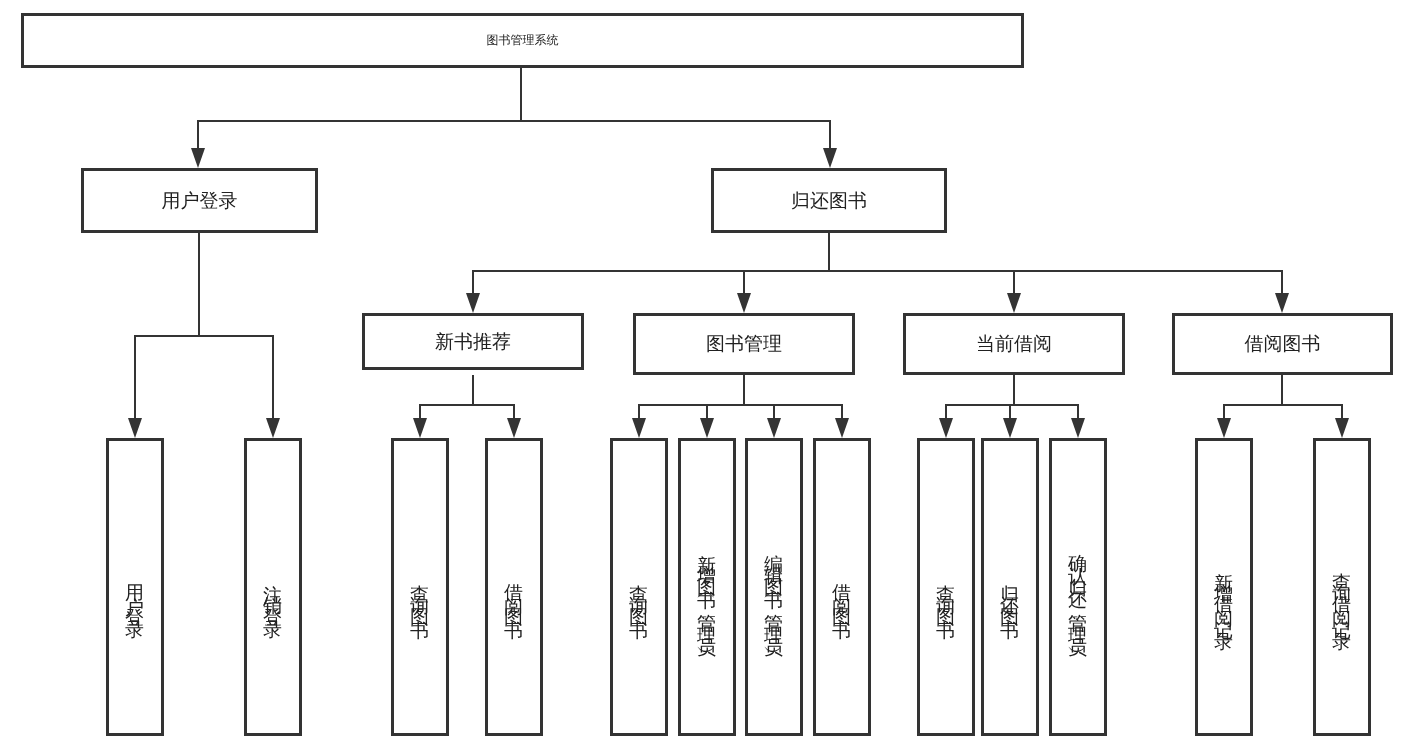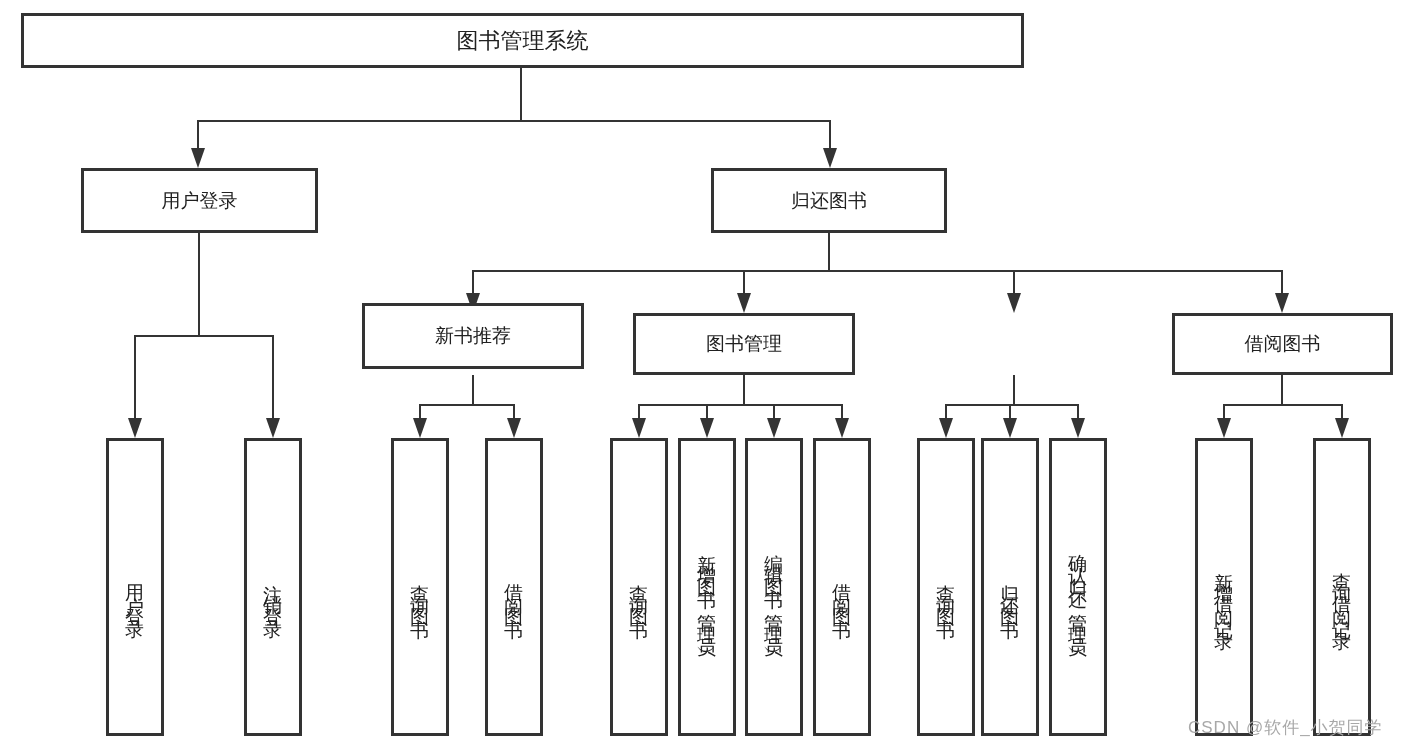--- a/index.html
+++ b/index.html
@@ -5,21 +5,21 @@
   html,body{margin:0;padding:0;background:#ffffff;}
   .canvas{
     position:relative;width:1405px;height:747px;background:#ffffff;overflow:hidden;
     font-family:"Liberation Sans", sans-serif;color:#212121;
   }
   .box{
     position:absolute;box-sizing:border-box;background:#ffffff;
     border:3px solid #333333;display:flex;align-items:center;justify-content:center;
   }
   .lbl{font-size:19px;color:#212121;white-space:nowrap;}
-  .root .lbl{font-size:22px;font-family:Liberation Mono, monospace;}
+  .root .lbl{font-size:12px;font-family:Liberation Mono, monospace;}
   .leaf{top:438px;width:58px;height:298px;}
   .leaf .lbl{
     writing-mode:vertical-rl;text-orientation:mixed;
     letter-spacing:12px;line-height:1;margin-bottom:-12px;font-size:19px;
   }
   .v{position:absolute;width:2px;background:#343434;}
   .h{position:absolute;height:2px;background:#343434;}
   .ah{
     position:absolute;width:0;height:0;
     border-left:7px solid transparent;border-right:7px solid transparent;
@@ -64,25 +64,28 @@
   <div class="h" style="left:472px;top:270px;width:811px"></div>
   <div class="v" style="left:472px;top:270px;height:25px"></div>
   <div class="ah" style="left:466px;top:293px"></div>
   <div class="v" style="left:743px;top:270px;height:25px"></div>
   <div class="ah" style="left:737px;top:293px"></div>
   <div class="v" style="left:1013px;top:270px;height:25px"></div>
   <div class="ah" style="left:1007px;top:293px"></div>
   <div class="v" style="left:1281px;top:270px;height:25px"></div>
   <div class="ah" style="left:1275px;top:293px"></div>
 
-  <div class="box" style="left:362px;top:303px;width:222px;height:66px">
+  <div class="box" style="left:362px;top:313px;width:222px;height:57px">
     <span class="lbl">新书推荐</span>
   </div>
   <div class="box" style="left:633px;top:313px;width:222px;height:62px">
     <span class="lbl">图书管理</span>
+  </div>
+  <div class="box" style="left:903px;top:313px;width:222px;height:62px">
+    <span class="lbl">当前借阅</span>
   </div>
   <div class="box" style="left:1172px;top:313px;width:221px;height:62px">
     <span class="lbl">借阅图书</span>
   </div>
 
   <div class="v" style="left:472px;top:375px;height:30px"></div>
   <div class="h" style="left:419px;top:404px;width:96px"></div>
   <div class="v" style="left:419px;top:404px;height:16px"></div>
   <div class="ah" style="left:413px;top:418px"></div>
   <div class="v" style="left:513px;top:404px;height:16px"></div>
@@ -152,15 +155,14 @@
     <span class="lbl">确认归还（管理员）</span>
   </div>
 
   <div class="box leaf" style="left:1195px">
     <span class="lbl">新增借阅记录</span>
   </div>
   <div class="box leaf" style="left:1313px">
     <span class="lbl">查询借阅记录</span>
   </div>
 
-  <div class="watermark">CSDN @软件_小贺同学</div>
 
 </div>
 
 </body></html>

